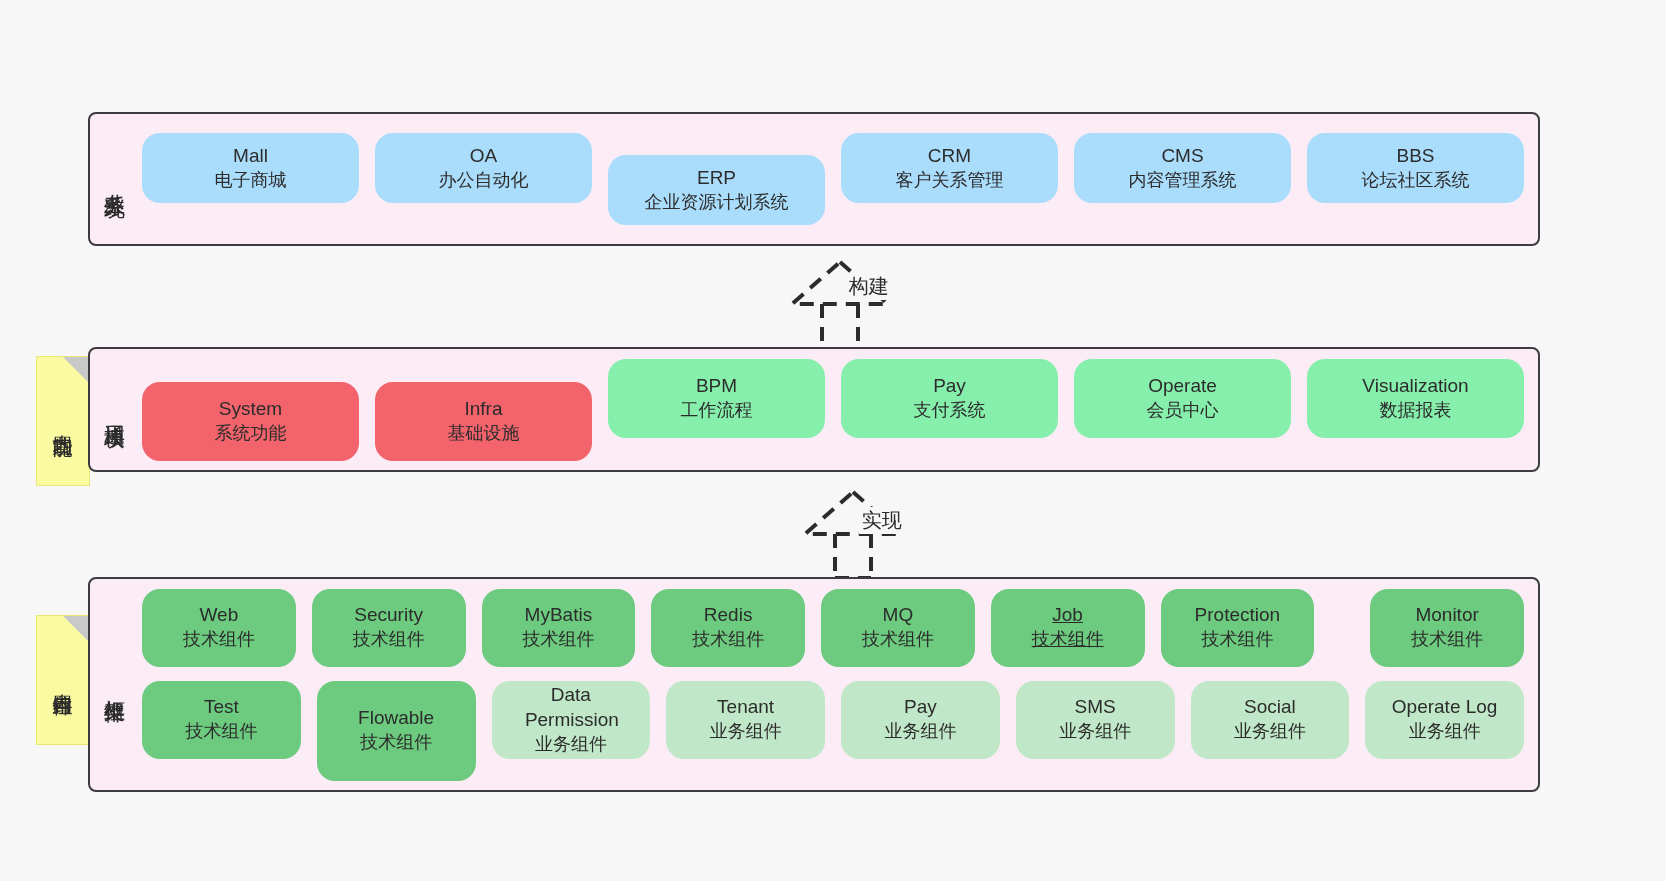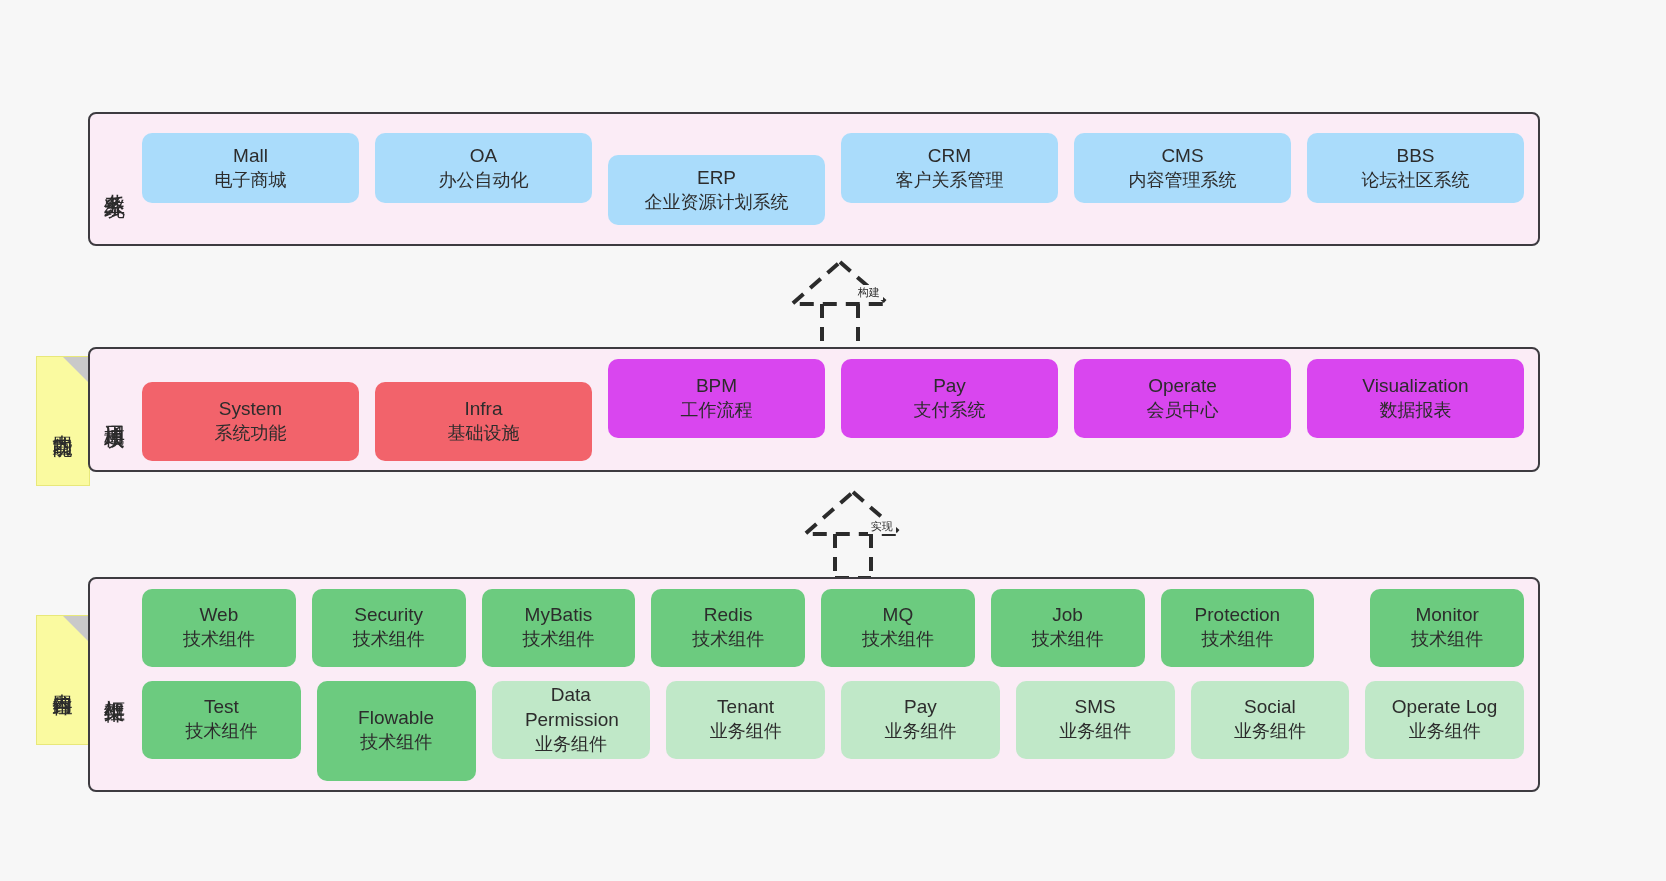--- a/index.html
+++ b/index.html
@@ -53,37 +53,37 @@
   }
   .row {
     display: flex;
     flex-direction: row;
     gap: 16px;
   }
 
   
   .card {
     flex: 1 1 0;
-    border-radius: 10px;
+    border-radius: 18px;
     display: flex;
     flex-direction: column;
     align-items: center;
     justify-content: center;
     text-align: center;
     color: #2c2c2c;
     line-height: 1.3;
     box-sizing: border-box;
     padding: 4px 6px;
     user-select: none;
   }
   .card .t1 { font-size: 19px; }
   .card .t2 { font-size: 18px; }
   .c-blue      { background: #aadcfb; }
   .c-red       { background: #f2636b; margin-top: 23px; }
-  .c-pink      { background: #d946ef; }
+  .c-pink      { background: #86efac; }
   .c-green     { background: #6ccb7f; }
   .c-lightgreen{ background: #c0e8c8; }
 
   
   .sticky {
     position: absolute;
     background: #fafaa0;
     border: 1px solid #e8e87a;
     box-sizing: border-box;
     display: flex;
@@ -115,21 +115,21 @@
     height: 96px;
   }
   .uml svg { display: block; overflow: visible; }
   .uml-label {
     position: absolute;
     left: 50%;
     transform: translateX(-50%);
     bottom: 16px;
     background: #f7f7f7;
     padding: 0 3px;
-    font-size: 11px;
+    font-size: 20px;
     color: #2b2b2b;
     white-space: nowrap;
     user-select: none;
     font-family: Liberation Serif, serif;
   }
 </style>
 </head>
 <body>
 
 <div id="canvas">
@@ -246,21 +246,21 @@
           <div class="t2">技术组件</div>
         </div>
         <div class="card c-green" style="height:78px;">
           <div class="t1">Redis</div>
           <div class="t2">技术组件</div>
         </div>
         <div class="card c-green" style="height:78px;">
           <div class="t1">MQ</div>
           <div class="t2">技术组件</div>
         </div>
-        <div class="card c-green" style="height:78px;">
+        <div class="card c-green" style="height:78px;text-decoration:underline;">
           <div class="t1">Job</div>
           <div class="t2">技术组件</div>
         </div>
         <div class="card c-green" style="height:78px;">
           <div class="t1">Protection</div>
           <div class="t2">技术组件</div>
         </div>
         <div class="card c-green" style="height:78px;margin-left:40px;">
           <div class="t1">Monitor</div>
           <div class="t2">技术组件</div>

